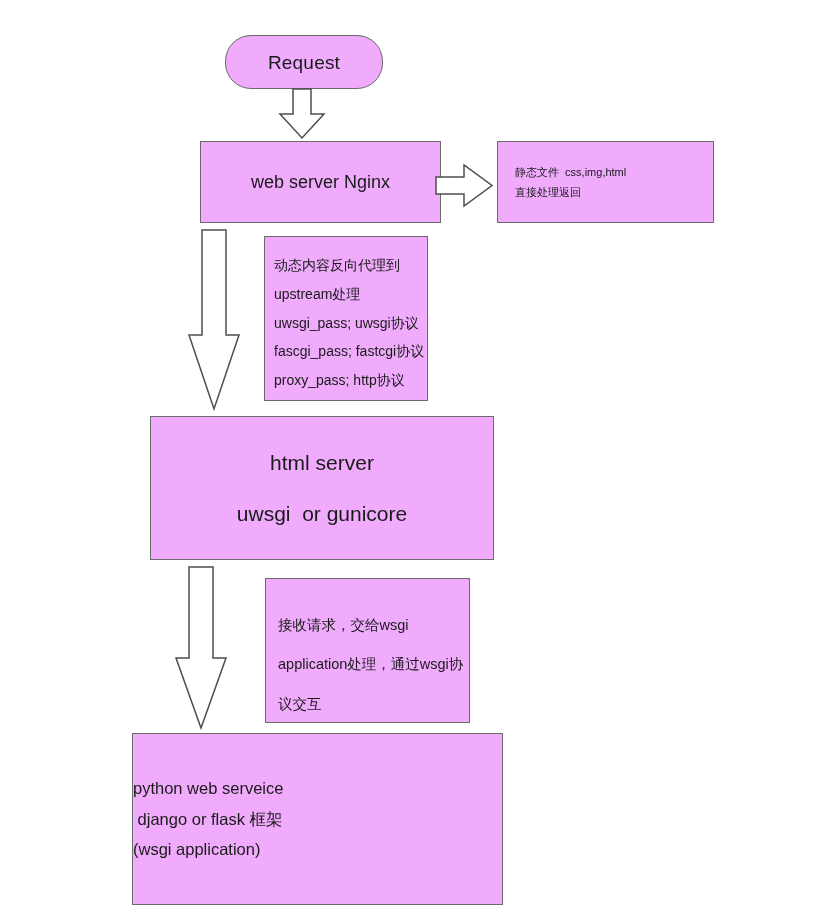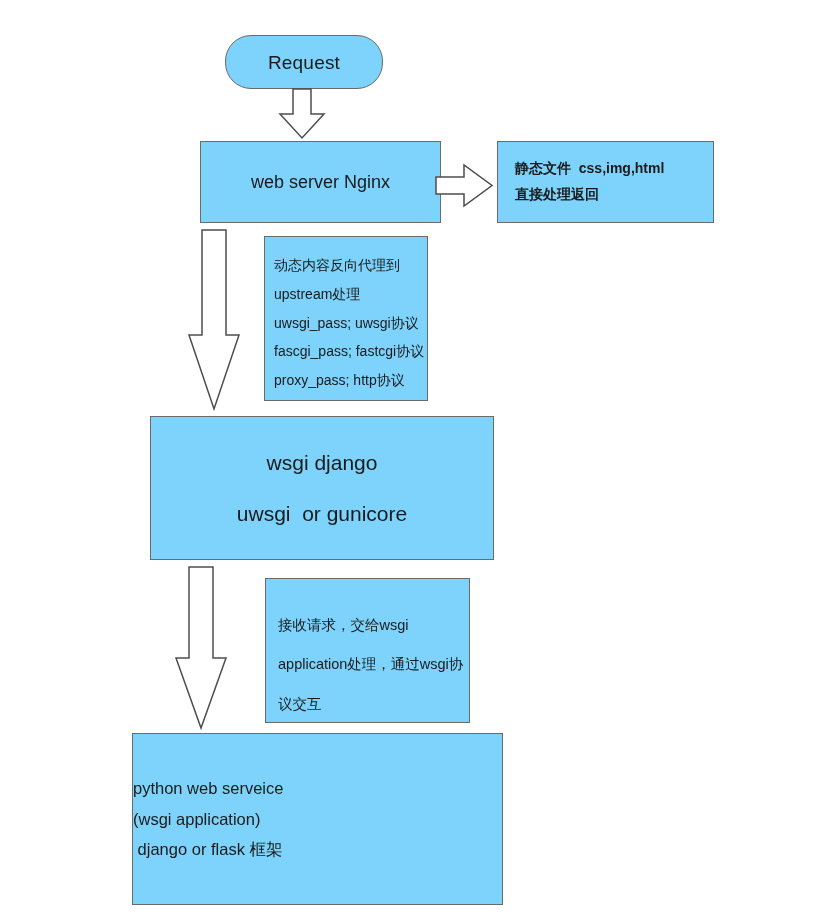--- a/index.html
+++ b/index.html
@@ -16,21 +16,21 @@
     position: relative;
     width: 827px;
     height: 923px;
     background: #ffffff;
     overflow: hidden;
   }
   .node {
     position: absolute;
     box-sizing: border-box;
     border: 1.6px solid #6b6b6b;
-    background: #7dd3fc;
+    background: #f0abfc;
     display: flex;
     flex-direction: column;
     justify-content: center;
   }
   .node-center {
     align-items: center;
     text-align: center;
   }
   .node-text {
     line-height: 1.0;
@@ -67,23 +67,22 @@
     left: 497px;
     top: 141px;
     width: 217px;
     height: 82px;
     padding-left: 17px;
     align-items: flex-start;
     text-align: left;
     justify-content: center;
   }
   #node-static .node-text {
-    font-size: 14px;
+    font-size: 11px;
     line-height: 1.85;
-    font-weight: bold;
   }
 
   
   #note-upstream {
     left: 264px;
     top: 236px;
     width: 164px;
     height: 165px;
     padding: 14px 0 0 9px;
     justify-content: flex-start;
@@ -198,35 +197,35 @@
 
   <div class="node" id="note-upstream">
     <div class="note-line">动态内容反向代理到</div>
     <div class="note-line">upstream处理</div>
     <div class="note-line">uwsgi_pass; uwsgi协议</div>
     <div class="note-line">fascgi_pass; fastcgi协议</div>
     <div class="note-line">proxy_pass; http协议</div>
   </div>
 
   <div class="node node-center" id="node-wsgi">
-    <div class="node-text">wsgi django</div>
+    <div class="node-text">html server</div>
     <div class="node-text line2">uwsgi  or gunicore</div>
   </div>
 
   <div class="arrow" id="arrow-wsgi-app">
     <svg width="54" height="164" viewBox="0 0 54 164">
       <path d="M 15 1 L 39 1 L 39 92 L 52 92 L 27 162 L 2 92 L 15 92 Z"></path>
     </svg>
   </div>
 
   <div class="node" id="note-receive">
     <div class="note-line">接收请求，交给wsgi</div>
     <div class="note-line">application处理，通过wsgi协</div>
     <div class="note-line">议交互</div>
   </div>
 
   <div class="node" id="node-app">
     <div class="node-text">python web serveice</div>
+    <div class="node-text"> django or flask 框架</div>
     <div class="node-text">(wsgi application)</div>
-    <div class="node-text"> django or flask 框架</div>
   </div>
 
 </div>
 
 </body></html>

